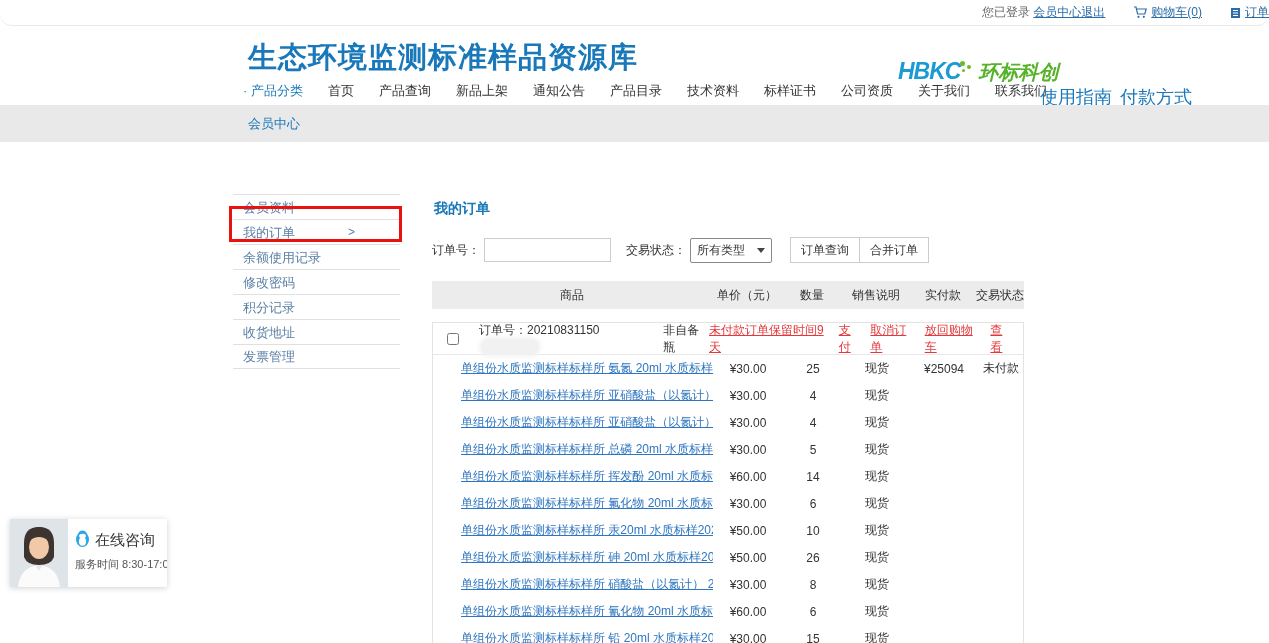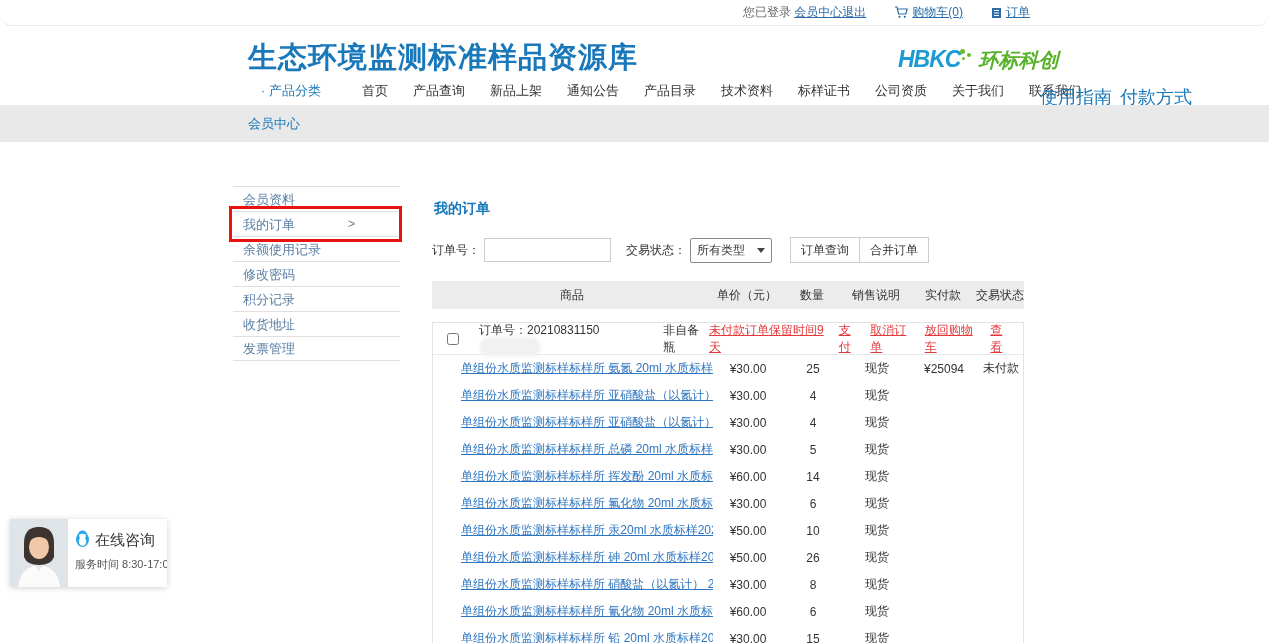--- a/index.html
+++ b/index.html
@@ -2,52 +2,52 @@
 <html><head>
 <meta charset="utf-8">
 <style>
   * { box-sizing: border-box; margin: 0; padding: 0; }
   body { font-family: "Liberation Sans", "DejaVu Sans", sans-serif; background: #fff; }
   .page { position: relative; width: 1269px; height: 643px; overflow: hidden; background: #fff; }
 
   
   .topbar { position: absolute; top: 0; left: 0; width: 100%; height: 26px;
             border-bottom: 1px solid #e9e9e9; display: flex; align-items: center;
-            justify-content: flex-end; padding-right: 239px; font-size: 12px; color: #666; border-radius: 12px; }
+            justify-content: flex-end; font-size: 12px; color: #666; border-radius: 12px; }
   .topbar .grp { display: flex; align-items: center; margin-left: 28px; }
   .topbar a { color: #2a6da8; text-decoration: underline; cursor: pointer; }
   .topbar .ic { margin-right: 4px; display: inline-flex; }
 
   
   .header { position: absolute; top: 28px; left: 0; width: 100%; height: 77px; background: #fff; }
   .logo-cn { position: absolute; left: 248px; top: 10px; font-size: 29px; font-weight: bold;
              color: #1878ba; letter-spacing: 1px; white-space: nowrap; }
-  .brand { position: absolute; left: 898px; top: 18px; display: flex; align-items: baseline; }
+  .brand { position: absolute; left: 898px; top: 30px; display: flex; align-items: baseline; }
   .brand-abbr { font-size: 23px; font-weight: bold; font-style: italic; color: #1b9ad4; letter-spacing: -1px; }
   .brand-dots { position: relative; width: 14px; height: 18px; }
   .brand-dots i { position: absolute; border-radius: 50%; background: #6cbb2a; }
   .brand-dots i:nth-child(1) { width: 5px; height: 5px; left: 0; top: 0; }
   .brand-dots i:nth-child(2) { width: 4px; height: 4px; left: 7px; top: 4px; }
   .brand-dots i:nth-child(3) { width: 3px; height: 3px; left: 2px; top: 8px; }
   .brand-name { font-size: 20px; font-weight: bold; font-style: italic; color: #56b229; margin-left: 4px; }
   .nav { position: absolute; left: 243px; top: 54px; display: flex; align-items: center;
-         gap: 41px; font-size: 13px; color: #333; white-space: nowrap; margin-left: 18px; }
+         gap: 25px; font-size: 13px; color: #333; white-space: nowrap; }
   .nav-cat { color: #1878ba; cursor: pointer; }
   .nav-item { color: #333; text-decoration: none; cursor: pointer; }
   .nav-right { position: absolute; left: 1040px; top: 57px; display: flex; gap: 8px;
                font-size: 18px; color: #1878ba; }
   .nav-right a { color: #1878ba; text-decoration: none; cursor: pointer; }
 
   
   .crumbbar { position: absolute; top: 105px; left: 0; width: 100%; height: 37px; background: #e9e9e9; }
   .crumbbar span { position: absolute; left: 248px; top: 0; line-height: 37px;
                    font-size: 13px; color: #1878ba; }
 
   
-  .sidebar { position: absolute; left: 233px; top: 186px; width: 167px; }
+  .sidebar { position: absolute; left: 233px; top: 194px; width: 167px; }
   .sb-item { height: 25px; line-height: 25px; padding: 0 45px 0 10px; border-top: 1px solid #e0e0e0;
              color: #5b80a5; font-size: 13px; cursor: pointer; display: flex;
              justify-content: space-between; align-items: center; }
   .sb-item:last-child { border-bottom: 1px solid #e0e0e0; }
   .sb-arrow { font-size: 12px; }
   .red-box { position: absolute; left: 229px; top: 206px; width: 173px; height: 36px;
              border: 3px solid #e8130e; z-index: 6; pointer-events: none; }
 
   
   .main { position: absolute; left: 432px; top: 192px; width: 592px; }

